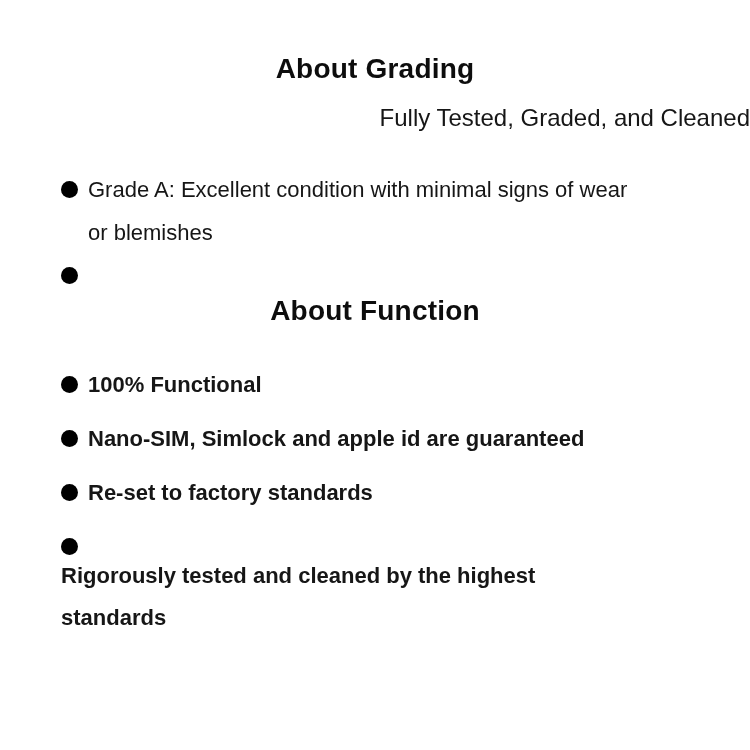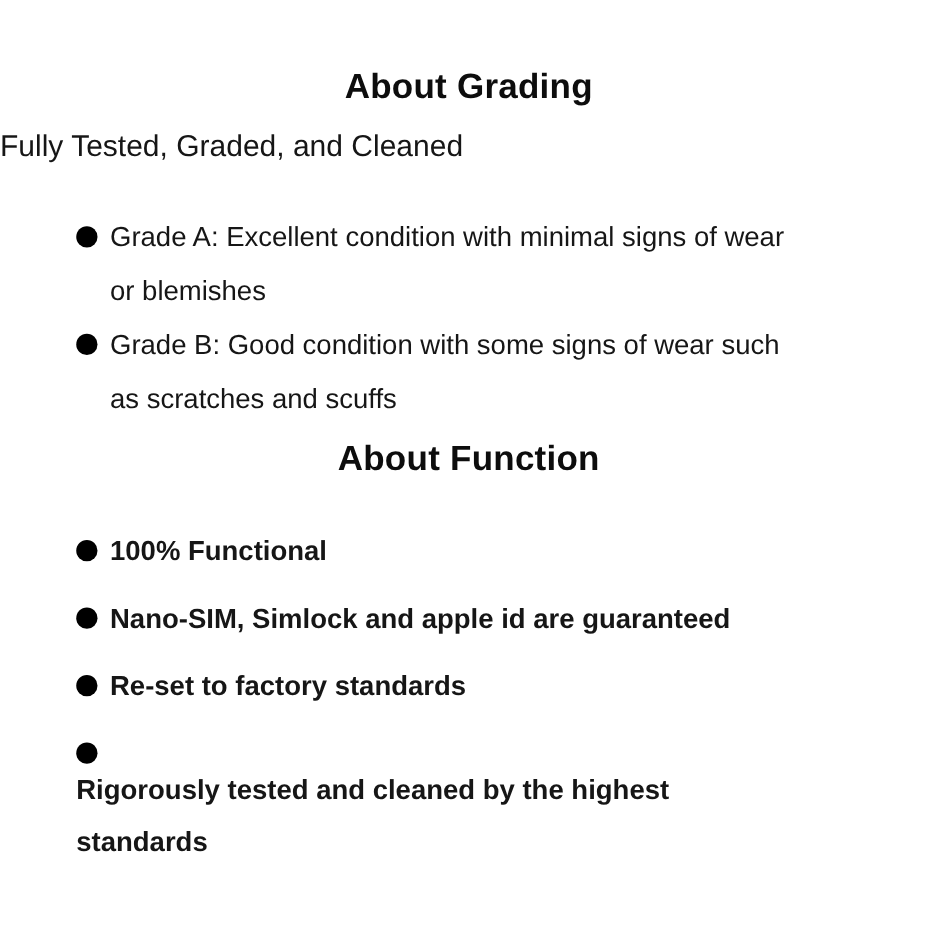--- a/index.html
+++ b/index.html
@@ -27,21 +27,21 @@
     font-weight: bold;
     text-align: center;
     color: #0d0d0d;
     letter-spacing: 0.2px;
   }
   .section-subtitle {
     margin: 20px 0 0 0;
     font-size: 24px;
     line-height: 28px;
     font-weight: normal;
-    text-align: left;
+    text-align: right;
     color: #161616;
   }
   .bullet-list {
     margin: 0;
     padding: 0 40px 0 61px;
     list-style: none;
   }
   .bullet-list.grading {
     margin-top: 36px;
   }
@@ -92,21 +92,20 @@
 
   <p class="section-subtitle">Fully Tested, Graded, and Cleaned</p>
 
   <ul class="bullet-list grading">
     <li class="bullet-item">
       <span class="bullet-dot"></span>
       <span class="bullet-text">Grade A: Excellent condition with minimal signs of wear or blemishes</span>
     </li>
     <li class="bullet-item">
       <span class="bullet-dot"></span>
-      <span class="bullet-text">Grade B: Good condition with some signs of wear such as scratches and scuffs</span>
     </li>
   </ul>
 
   <h1 class="section-title function-title">About Function</h1>
 
   <ul class="bullet-list function">
     <li class="bullet-item">
       <span class="bullet-dot"></span>
       <span class="bullet-text">100% Functional</span>
     </li>

